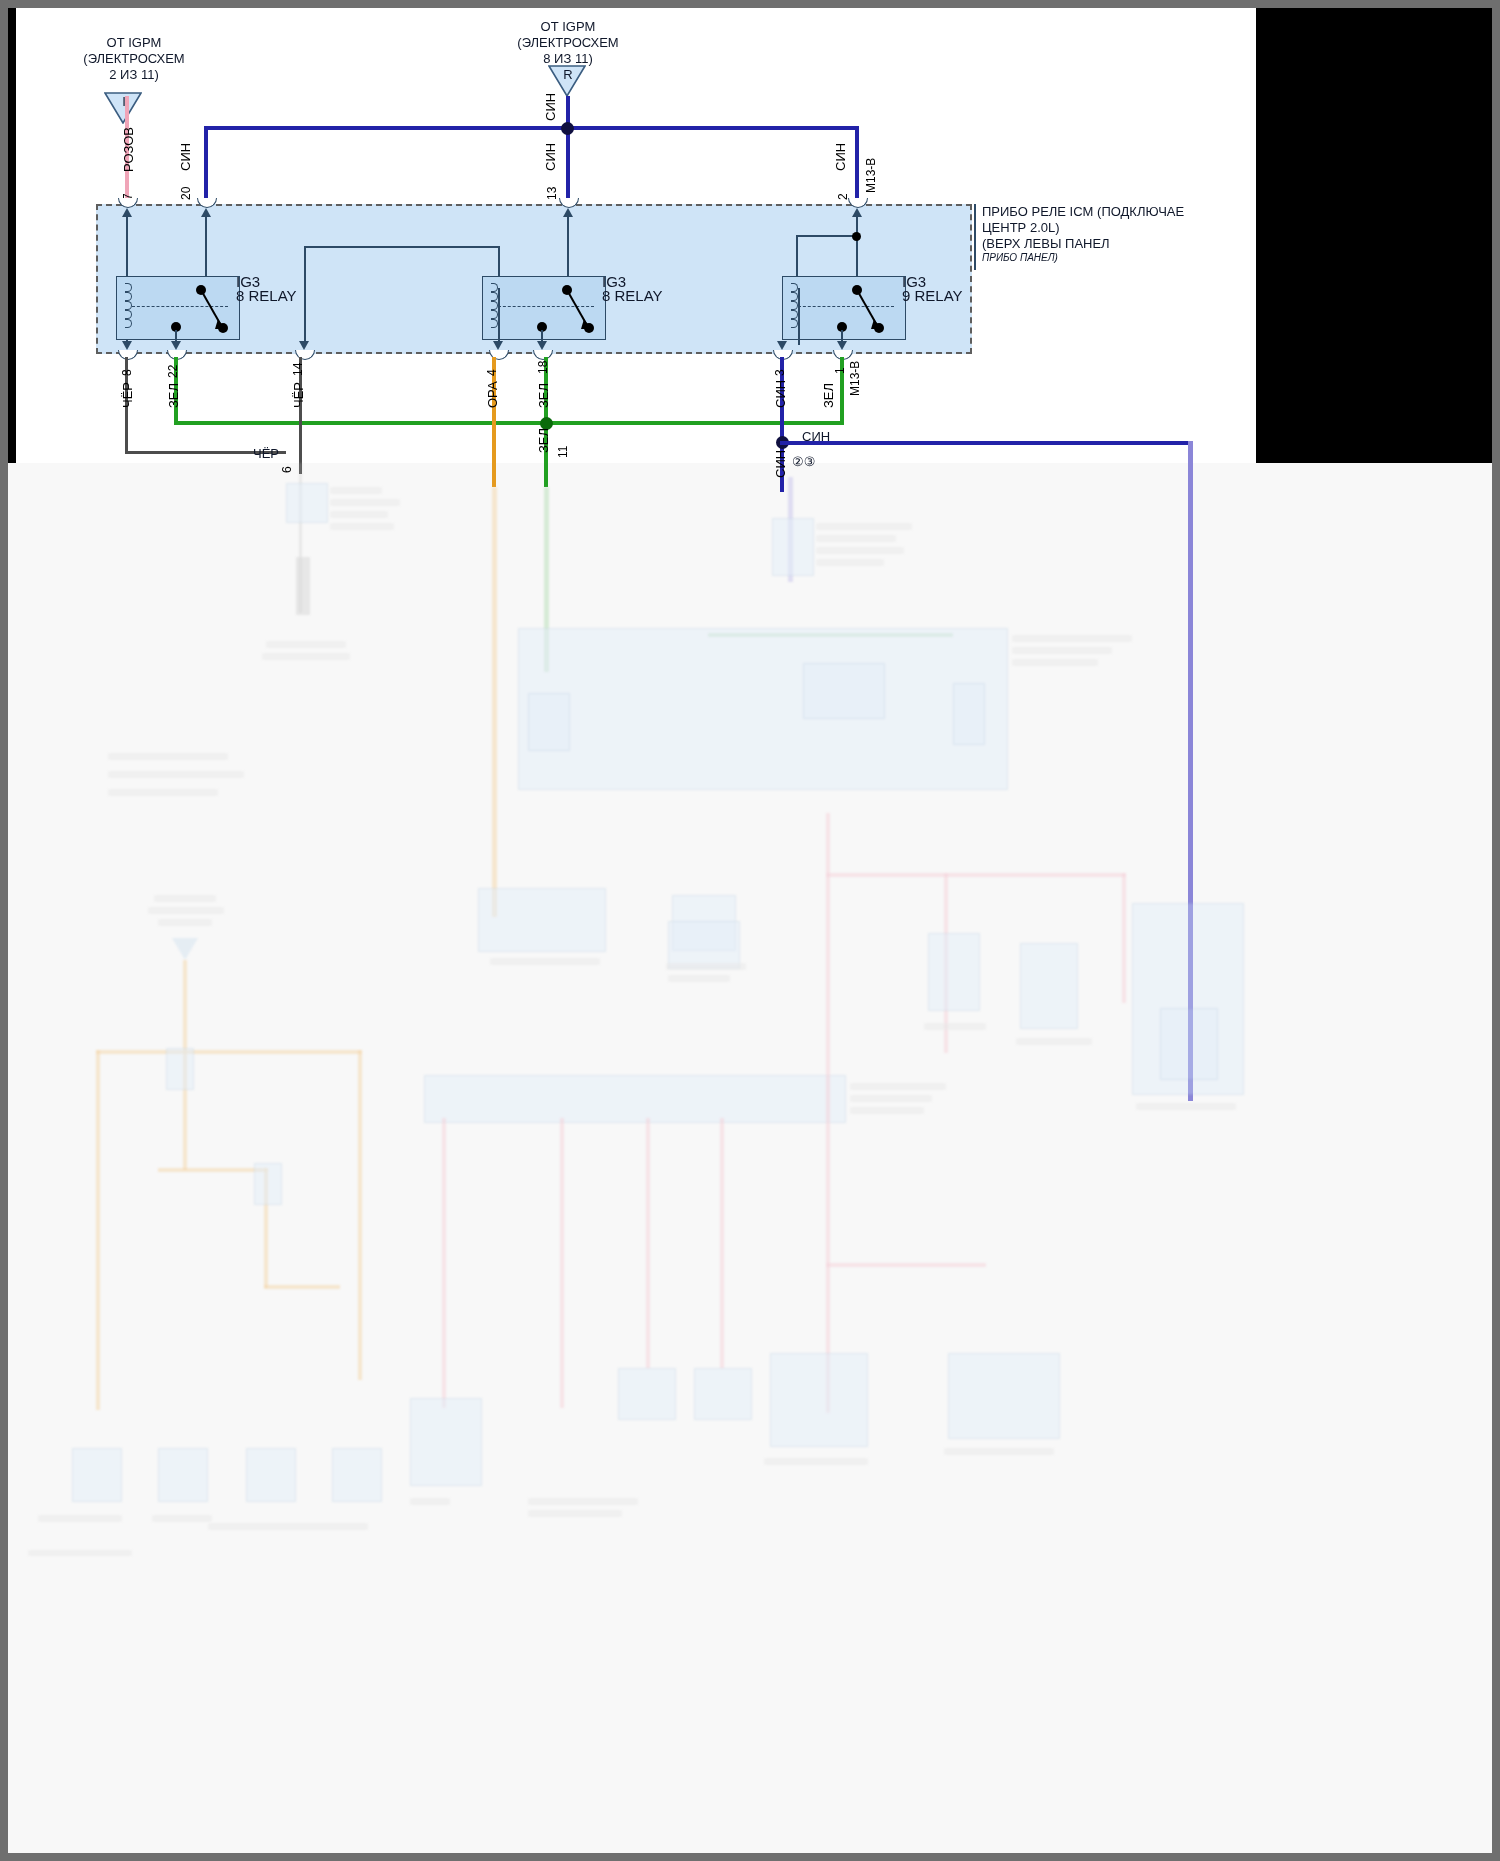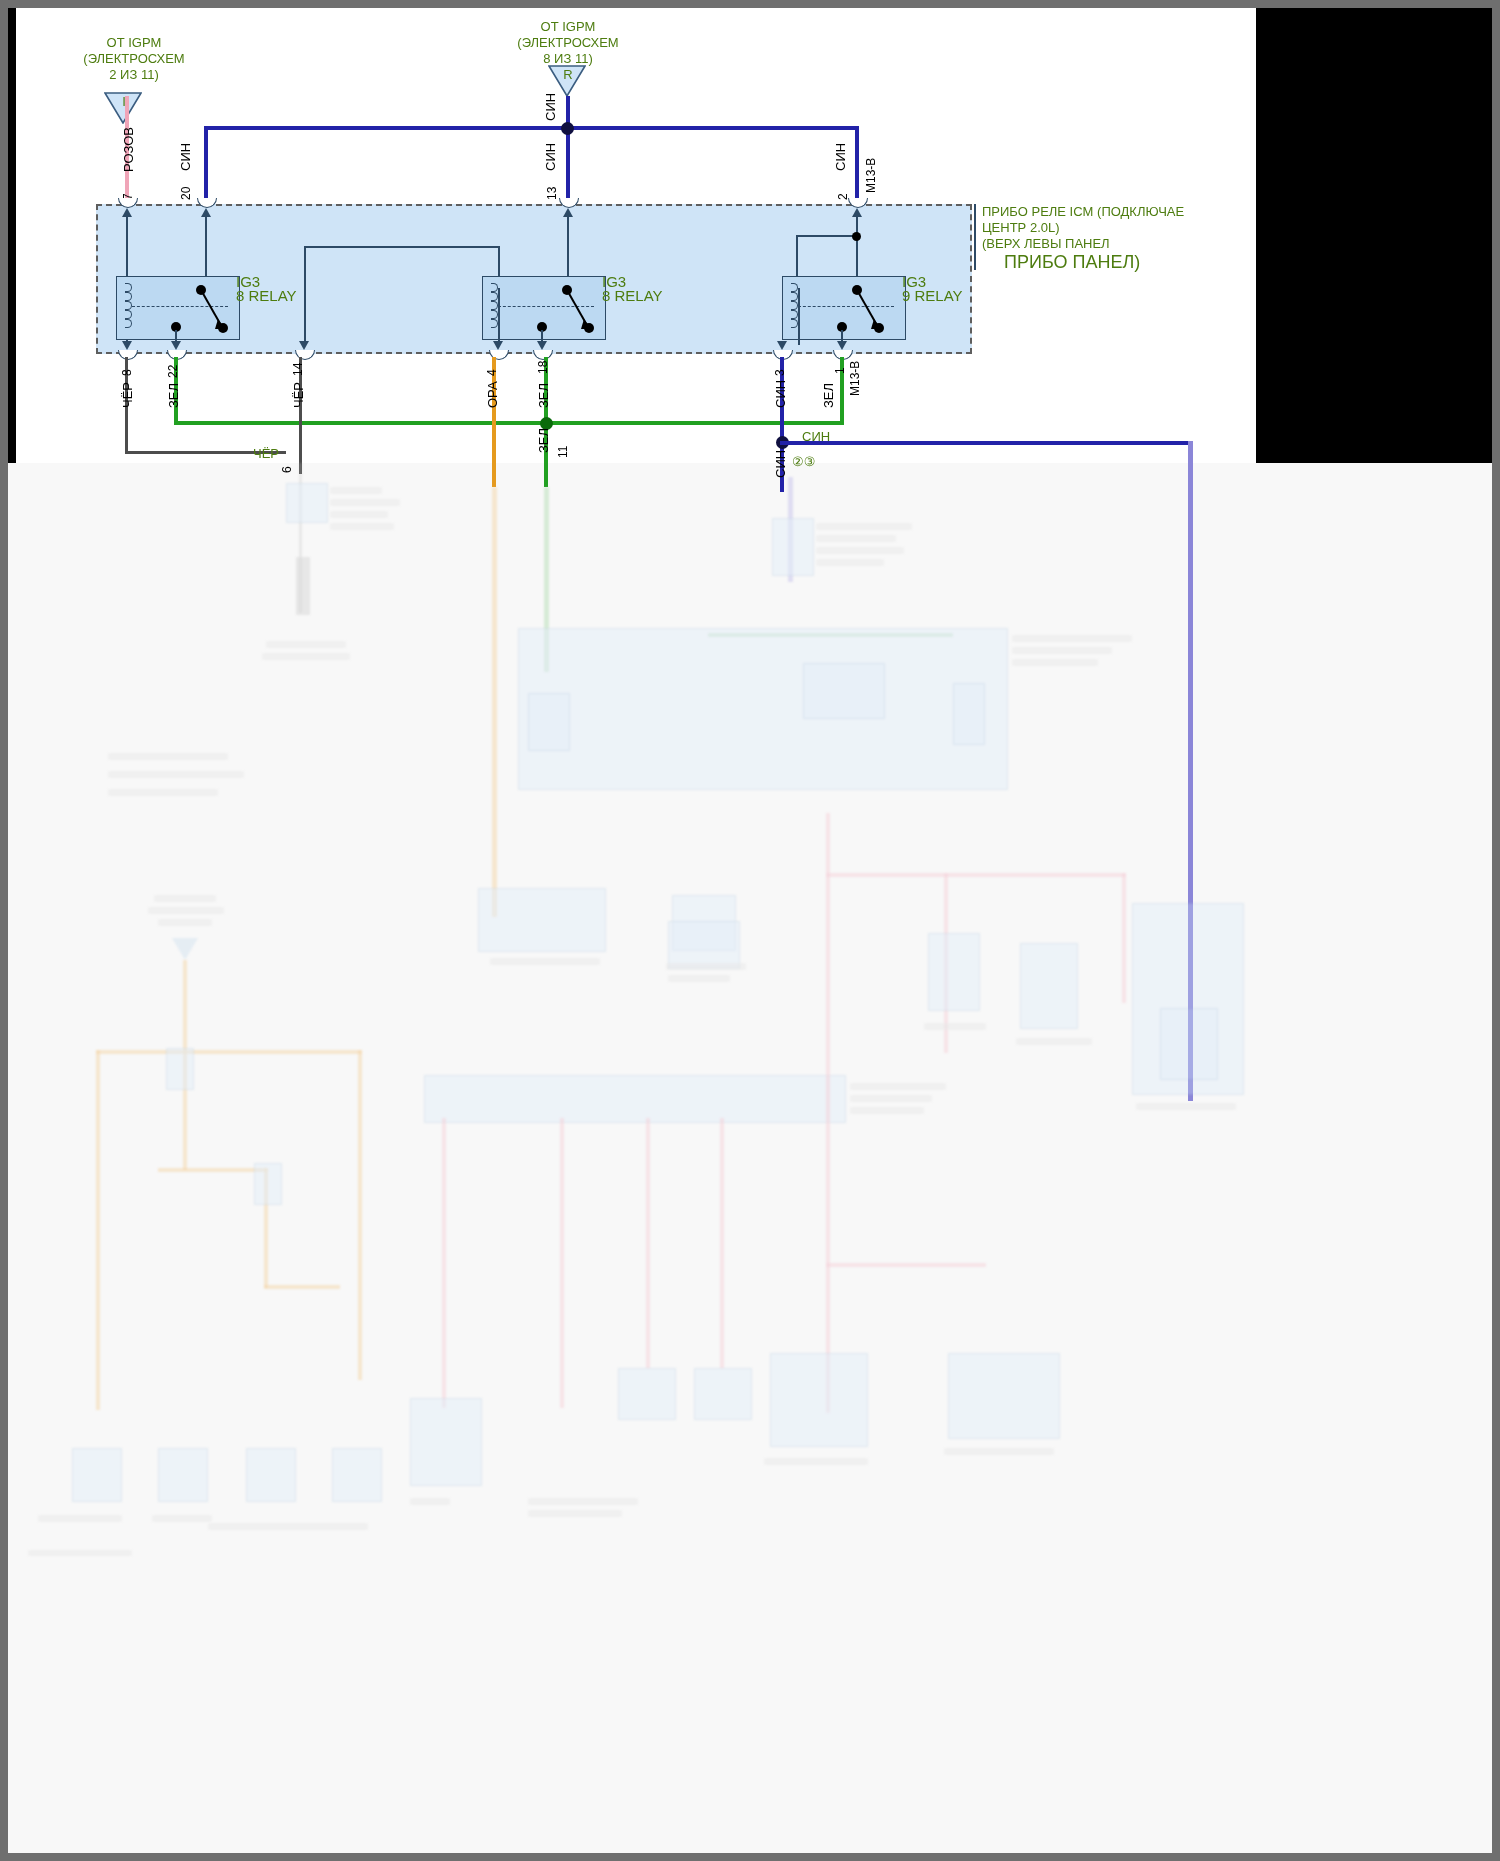--- a/index.html
+++ b/index.html
@@ -13,21 +13,21 @@
 
   
   .blackband{position:absolute;background:#000000;}
 
   #sheet{position:absolute;left:8px;top:8px;width:1484px;height:1845px;background:#fff;overflow:hidden;}
 
   
   #faded{position:absolute;left:0;top:455px;width:1484px;height:1390px;
          background:#f3f3f3;opacity:.52;filter:blur(0.6px);}
 
-  .txt{position:absolute;white-space:pre;color:#4d7c0f;}
+  .txt{position:absolute;white-space:pre;color:#0f172a;}
   .c{ text-align:center;}
   .vert{position:absolute;white-space:pre;color:#000;
         transform-origin:0 0;transform:rotate(-90deg);}
 
   .wire{position:absolute;}
   .blue{background:#2222a8;}
   .pink{background:#f0a5b8;}
   .green{background:#21a021;}
   .orange{background:#e59a1e;}
   .black{background:#4d4d4d;}
@@ -209,21 +209,21 @@
     </svg>
     <div class="txt" style="left:894px;top:265px;font-size:15px;">IG3</div>
     <div class="txt" style="left:894px;top:279px;font-size:15px;">9 RELAY</div>
     <div class="thin" style="left:833px;top:322px;width:2px;height:15px;"></div>
     <div class="thin" style="left:790px;top:280px;width:2px;height:57px;"></div>
 
     <div class="thin" style="left:966px;top:196px;width:2px;height:66px;"></div>
     <div class="txt" style="left:974px;top:196px;font-size:13px;">ПРИБО РЕЛЕ ICM (ПОДКЛЮЧАЕ</div>
     <div class="txt" style="left:974px;top:212px;font-size:13px;">ЦЕНТР 2.0L)</div>
     <div class="txt" style="left:974px;top:228px;font-size:13px;">(ВЕРХ ЛЕВЫ ПАНЕЛ</div>
-    <div class="txt" style="left:996px;top:244px;font-size:18px;">ПРИБО ПАНЕЛ)</div>
+    <div class="txt" style="left:974px;top:244px;font-size:10px;font-style:italic;">ПРИБО ПАНЕЛ)</div>
 
     <div class="arrow-d" style="left:114px;top:333px;"></div>
     <div class="pinarc" style="left:110px;top:342px;"></div>
     <div class="arrow-d" style="left:163px;top:333px;"></div>
     <div class="pinarc" style="left:159px;top:342px;"></div>
     <div class="arrow-d" style="left:291px;top:333px;"></div>
     <div class="pinarc" style="left:287px;top:342px;"></div>
     <div class="arrow-d" style="left:485px;top:333px;"></div>
     <div class="pinarc" style="left:481px;top:342px;"></div>
     <div class="arrow-d" style="left:529px;top:333px;"></div>

